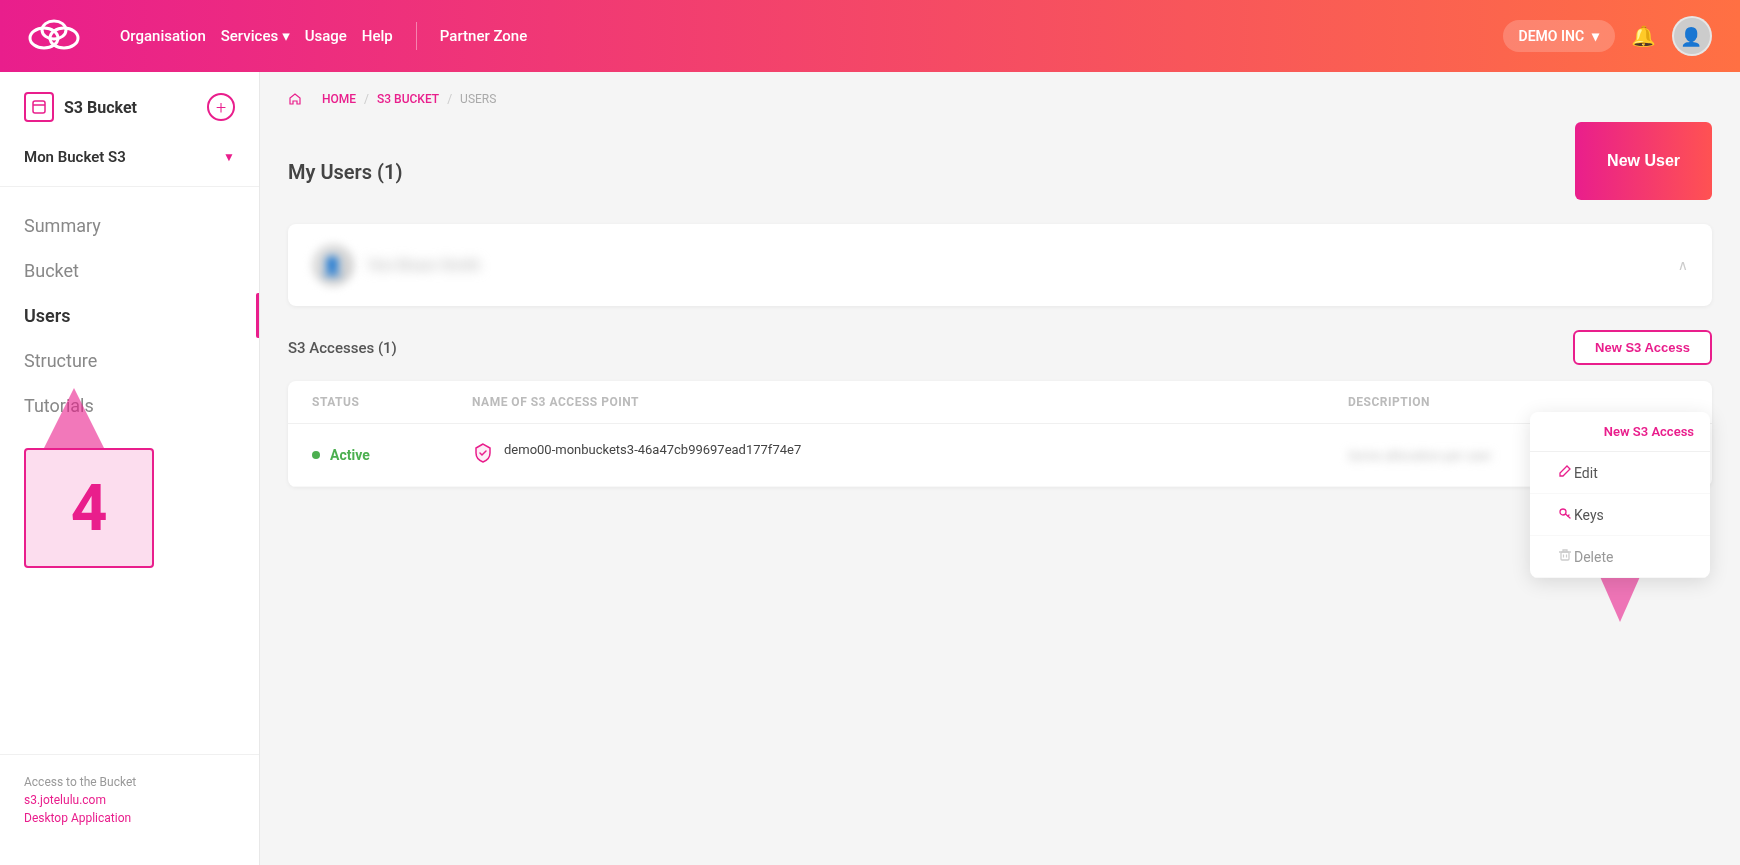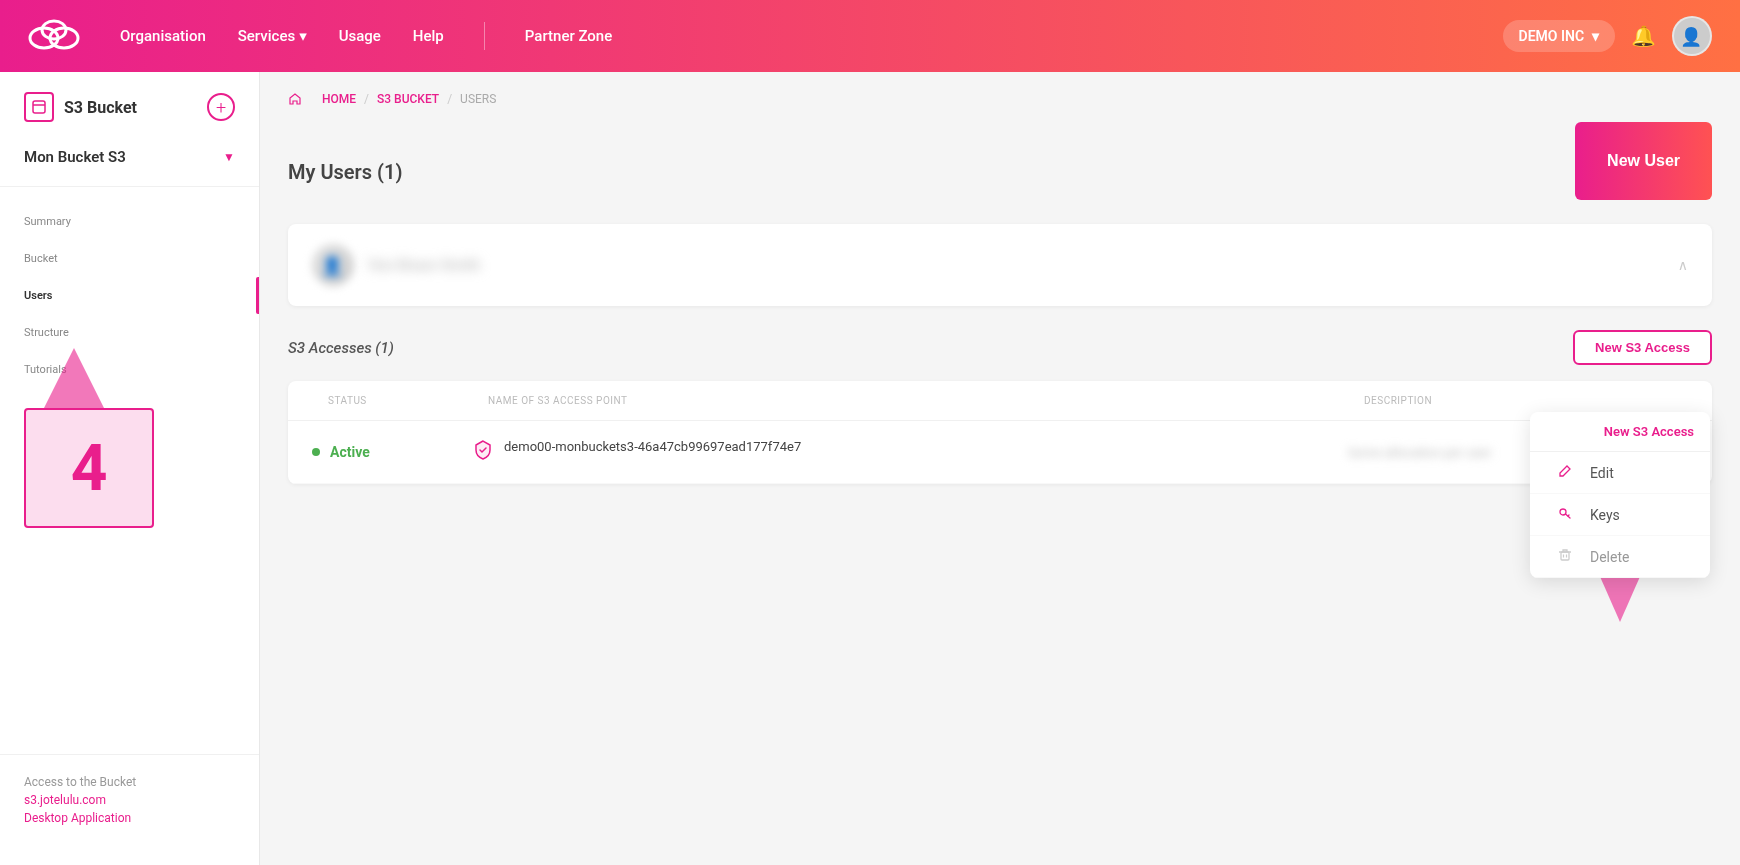--- a/index.html
+++ b/index.html
@@ -9,21 +9,21 @@
     .topnav {
       display: flex;
       align-items: center;
       height: 72px;
       background: linear-gradient(to right, #e91e8c, #ff7043);
       padding: 0 28px;
       position: relative;
     }
     .topnav-logo { margin-right: 40px; }
     .topnav-logo svg { width: 52px; height: 36px; }
-    .topnav-links { display: flex; gap: 32px; align-items: center; flex: 1; }
+    .topnav-links { display: flex; gap: 15px; align-items: center; flex: 1; }
     .topnav-links a {
       color: #fff;
       text-decoration: none;
       font-size: 15px;
       font-weight: 500;
       display: flex; align-items: center; gap: 4px;
     }
     .topnav-divider { width: 1px; height: 28px; background: rgba(255,255,255,0.4); margin: 0 8px; }
     .topnav-right { display: flex; align-items: center; gap: 16px; margin-left: auto; }
     .topnav-org {
@@ -81,21 +81,21 @@
     .sidebar-bucket-selector {
       display: flex; align-items: center; justify-content: space-between;
       padding: 10px 24px 20px;
       font-size: 15px; font-weight: 600; color: #333;
     }
     .sidebar-bucket-selector .chevron { color: #e91e8c; font-size: 12px; }
     .sidebar-divider { height: 1px; background: #f0f0f0; margin: 0 0 16px; }
     .sidebar-nav { display: flex; flex-direction: column; }
     .sidebar-nav-item {
       padding: 12px 24px;
-      font-size: 11px;
+      font-size: 18px;
       color: #888;
       cursor: pointer;
       position: relative;
     }
     .sidebar-nav-item.active {
       color: #333;
       font-weight: 600;
     }
     .sidebar-nav-item.active::before {
       content: '';
@@ -198,21 +198,21 @@
       filter: blur(6px);
     }
     .user-card-chevron { color: #ccc; font-size: 14px; }
 
     
     .s3-section { }
     .s3-header {
       display: flex; align-items: center; justify-content: space-between;
       margin-bottom: 16px;
     }
-    .s3-title { font-size: 15px; font-weight: 500; color: #555; font-style: italic; }
+    .s3-title { font-size: 15px; font-weight: 500; color: #555; }
     .new-s3-btn {
       background: #fff;
       color: #e91e8c;
       border: 2px solid #e91e8c;
       border-radius: 6px;
       padding: 8px 20px;
       font-size: 13px;
       font-weight: 600;
       cursor: pointer;
     }
@@ -224,22 +224,22 @@
       overflow: hidden;
       box-shadow: 0 1px 4px rgba(0,0,0,0.06);
     }
     .table-header {
       display: grid;
       grid-template-columns: 160px 1fr 260px 80px;
       padding: 14px 24px;
       border-bottom: 1px solid #f0f0f0;
     }
     .table-header-cell {
-      font-size: 10px; font-weight: 400; color: #bbb;
-      text-transform: uppercase; letter-spacing: 0.5px; margin-left: 16px;
+      font-size: 12px; font-weight: 700; color: #bbb;
+      text-transform: uppercase; letter-spacing: 0.5px;
     }
     .table-row {
       display: grid;
       grid-template-columns: 160px 1fr 260px 80px;
       padding: 18px 24px;
       align-items: center;
       border-bottom: 1px solid #f8f8f8;
     }
     .status-active { display: flex; align-items: center; gap: 10px; color: #4caf50; font-size: 14px; font-weight: 700; }
     .status-dot { width: 8px; height: 8px; border-radius: 50%; background: #4caf50; }
@@ -285,21 +285,21 @@
     }
     .context-menu-header {
       padding: 12px 16px;
       font-size: 13px;
       font-weight: 600;
       color: #e91e8c;
       border-bottom: 1px solid #f0f0f0;
       text-align: right;
     }
     .context-menu-item {
-      display: flex; align-items: center; gap: 18px;
+      display: flex; align-items: center; gap: 2px;
       padding: 12px 28px;
       font-size: 14px; color: #555;
       cursor: pointer;
       border-bottom: 1px solid #f8f8f8;
     }
     .context-menu-item .item-icon { color: #e91e8c; font-size: 14px; }
     .context-menu-item.delete { color: #999; }
     .context-menu-item.delete .item-icon { color: #ccc; }
   </style>
 </head>

